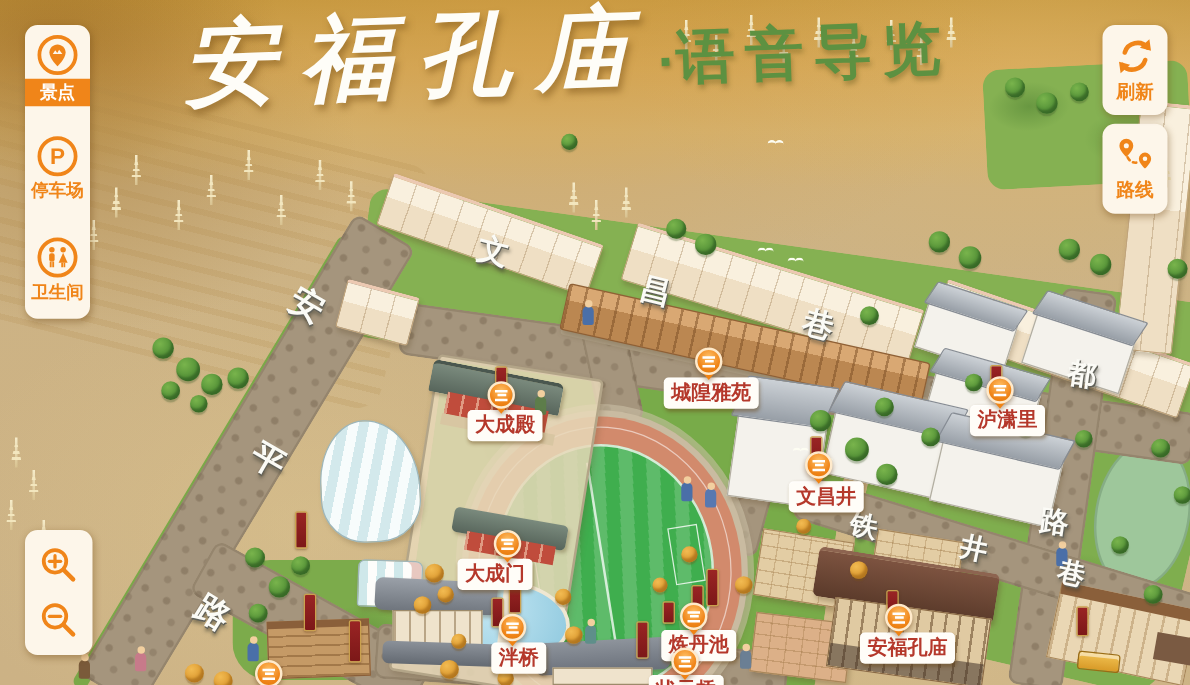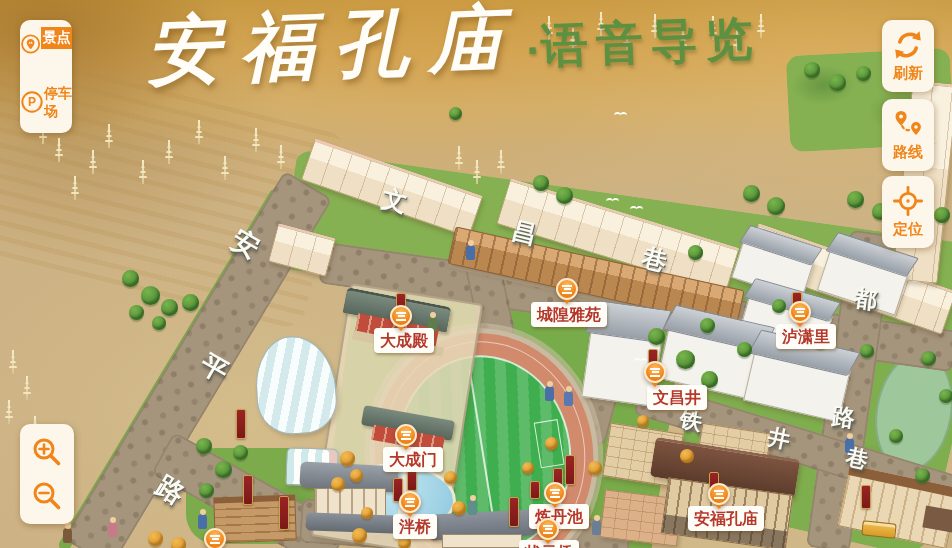--- a/index.html
+++ b/index.html
@@ -58,21 +58,21 @@
     background:radial-gradient(circle at 50% 32%,#ffc066,#f08519 62%,#e07708)}
   .pin-c::before{content:"";position:absolute;left:4px;top:4.5px;width:10px;height:10px;background-repeat:no-repeat;
     background-image:linear-gradient(#fff,#fff),linear-gradient(#fff,#fff),linear-gradient(#fff,#fff);
     background-size:10px 2px,7px 2px,10px 2px;background-position:0 0,1.5px 3.5px,0 7px}
   .pin-t{width:0;height:0;margin:-2px auto 0;border:5px solid transparent;border-top:6px solid #ef8314}
   .poi{position:absolute;background:#fffdf8;color:#b5382b;font-size:16px;font-weight:700;line-height:1.2;
     padding:3px 6px;border-radius:4px;white-space:nowrap;cursor:pointer;z-index:39;
     box-shadow:inset 0 1px 0 rgba(255,255,255,.6),1px 2px 3px rgba(105,70,25,.45)}
   
   .panel{position:absolute;background:#fdf6ea;border-radius:10px;box-shadow:1px 2px 6px rgba(110,70,20,.4);z-index:60}
-  .side-item{width:100%;display:flex;flex-direction:row;align-items:flex-start;cursor:pointer}
+  .side-item{width:100%;display:flex;flex-direction:column;align-items:center;cursor:pointer}
   .side-label{color:#f08519;font-size:14px;font-weight:700;margin-top:1px}
   .chip{background:#f08519;color:#fff;width:100%;text-align:center;font-size:14px;font-weight:700;padding:2px 0;margin-top:1px}
   .rbtn{position:absolute;left:882px;width:52px;height:72px;background:#fdf6ea;border-radius:10px;z-index:60;
     box-shadow:1px 2px 6px rgba(110,70,20,.4);display:flex;flex-direction:column;align-items:center;justify-content:center;gap:3px;cursor:pointer}
   .rbtn span{color:#f08519;font-size:15px;font-weight:700}
   .title{position:absolute;left:146px;top:2px;display:flex;align-items:flex-start;transform:rotate(-2deg);z-index:50;pointer-events:none}
   .title .main{font-size:74px;font-weight:700;font-style:italic;color:#fefdf8;letter-spacing:20px;line-height:1.05;
     text-shadow:2px 4px 6px rgba(125,85,25,.55)}
   .title .dot{font-size:44px;font-weight:700;color:#5d9141;margin:26px 0 0 4px;text-shadow:1px 2px 3px rgba(90,80,20,.4)}
   .title .sub{font-size:47px;font-weight:700;color:#5d9141;letter-spacing:8px;margin-top:16px;text-shadow:1px 3px 4px rgba(90,80,20,.4)}
@@ -290,26 +290,26 @@
     <div class="poi" style="left:531px;top:302px">城隍雅苑</div>
     <div class="pin" style="left:789px;top:301px">
         <div class="pin-c"></div>
         <div class="pin-t"></div>
       </div>
     <div class="poi" style="left:776px;top:324px">泸潇里</div>
     <div class="pin" style="left:644px;top:361px">
         <div class="pin-c"></div>
         <div class="pin-t"></div>
       </div>
-    <div class="poi" style="left:647px;top:385px">文昌井</div>
+    <div class="poi" style="left:631px;top:385px">文昌井</div>
     <div class="pin" style="left:395px;top:424px">
         <div class="pin-c"></div>
         <div class="pin-t"></div>
       </div>
-    <div class="poi" style="left:383px;top:447px">大成门</div>
+    <div class="poi" style="left:366px;top:447px">大成门</div>
     <div class="pin" style="left:399px;top:491px">
         <div class="pin-c"></div>
         <div class="pin-t"></div>
       </div>
     <div class="poi" style="left:393px;top:514px">泮桥</div>
     <div class="pin" style="left:544px;top:482px">
         <div class="pin-c"></div>
         <div class="pin-t"></div>
       </div>
     <div class="poi" style="left:529px;top:504px">炼丹池</div>
@@ -343,20 +343,34 @@
       </svg>
       <span class="chip">景点</span>
     </div>
     <div class="side-item" style="margin-top:22px">
       <svg width="36" height="36" viewBox="0 0 36 36">
         <circle cx="18" cy="18" r="14.5" fill="none" stroke="#f08519" stroke-width="3"></circle>
         <text x="18" y="24.5" font-size="18" font-weight="bold" fill="#f08519" text-anchor="middle" font-family="Liberation Sans,sans-serif">P</text>
       </svg>
       <span class="side-label">停车场</span>
     </div>
+    <div class="side-item" style="margin-top:26px">
+      <svg width="36" height="36" viewBox="0 0 36 36">
+        <circle cx="18" cy="18" r="14.5" fill="none" stroke="#f08519" stroke-width="3"></circle>
+        <circle cx="13.5" cy="11.8" r="2.2" fill="#f08519"></circle>
+        <rect x="11.3" y="14.6" width="4.4" height="6.6" rx="1.6" fill="#f08519"></rect>
+        <rect x="11.8" y="21.2" width="1.5" height="4.6" fill="#f08519"></rect>
+        <rect x="13.8" y="21.2" width="1.5" height="4.6" fill="#f08519"></rect>
+        <circle cx="22.5" cy="11.8" r="2.2" fill="#f08519"></circle>
+        <path d="M22.5 14.2l3.6 8h-7.2z" fill="#f08519"></path>
+        <rect x="21" y="22.2" width="1.4" height="3.6" fill="#f08519"></rect>
+        <rect x="22.8" y="22.2" width="1.4" height="3.6" fill="#f08519"></rect>
+      </svg>
+      <span class="side-label">卫生间</span>
+    </div>
   </div>
 
   <div class="rbtn" style="top:99px">
     <svg width="32" height="32" viewBox="0 0 30 30">
       <path d="M8.5 2.8a5.2 5.2 0 0 1 5.2 5.2c0 3.8-5.2 8.5-5.2 8.5S3.3 11.8 3.3 8A5.2 5.2 0 0 1 8.5 2.8z" fill="#f08519"></path>
       <circle cx="8.5" cy="8" r="1.9" fill="#fdf6ea"></circle>
       <path d="M9.5 16.8c2.5 4.5 6 4.6 9.3 3.2" fill="none" stroke="#f08519" stroke-width="2" stroke-dasharray="2.5 3" stroke-linecap="round"></path>
       <path d="M22.5 13.2a4.6 4.6 0 0 1 4.6 4.6c0 3.3-4.6 7.4-4.6 7.4s-4.6-4.1-4.6-7.4a4.6 4.6 0 0 1 4.6-4.6z" fill="#f08519"></path>
       <circle cx="22.5" cy="17.8" r="1.7" fill="#fdf6ea"></circle>
     </svg>
@@ -365,33 +379,20 @@
   <div class="rbtn" style="top:20px">
     <svg width="32" height="32" viewBox="0 0 30 30">
       <g fill="none" stroke="#f08519" stroke-width="3.4" stroke-linecap="round">
         <path d="M24.5 8.5A10 10 0 0 0 7.3 12.2"></path>
         <path d="M5.5 21.5A10 10 0 0 0 22.7 17.8"></path>
       </g>
       <path d="M25.8 2.2l1.2 8.6-8.3-2.1z" fill="#f08519"></path>
       <path d="M4.2 27.8l-1.2-8.6 8.3 2.1z" fill="#f08519"></path>
     </svg>
     <span>刷新</span>
-  </div>
-  <div class="rbtn" style="top:176px">
-    <svg width="32" height="32" viewBox="0 0 30 30">
-      <g stroke="#f08519" stroke-width="2.6" stroke-linecap="round" fill="none">
-        <circle cx="15" cy="15" r="7.2"></circle>
-        <line x1="15" y1="2.2" x2="15" y2="7"></line>
-          <line x1="15" y1="23" x2="15" y2="27.8"></line>
-        <line x1="2.2" y1="15" x2="7" y2="15"></line>
-          <line x1="23" y1="15" x2="27.8" y2="15"></line>
-      </g>
-      <circle cx="15" cy="15" r="1.6" fill="#f08519"></circle>
-    </svg>
-    <span>定位</span>
   </div>
 
   <div class="panel" style="left:20px;top:424px;width:54px;height:100px;display:flex;flex-direction:column;align-items:center;justify-content:space-evenly">
     <svg width="34" height="34" viewBox="0 0 34 34" style="cursor:pointer">
       <g stroke="#f08519" stroke-linecap="round" fill="none">
         <circle cx="14" cy="14" r="9" stroke-width="3"></circle>
         <line x1="20.8" y1="20.8" x2="28.5" y2="28.5" stroke-width="3.6"></line>
         <line x1="9.5" y1="14" x2="18.5" y2="14" stroke-width="2.6"></line>
         <line x1="14" y1="9.5" x2="14" y2="18.5" stroke-width="2.6"></line>
       </g>

